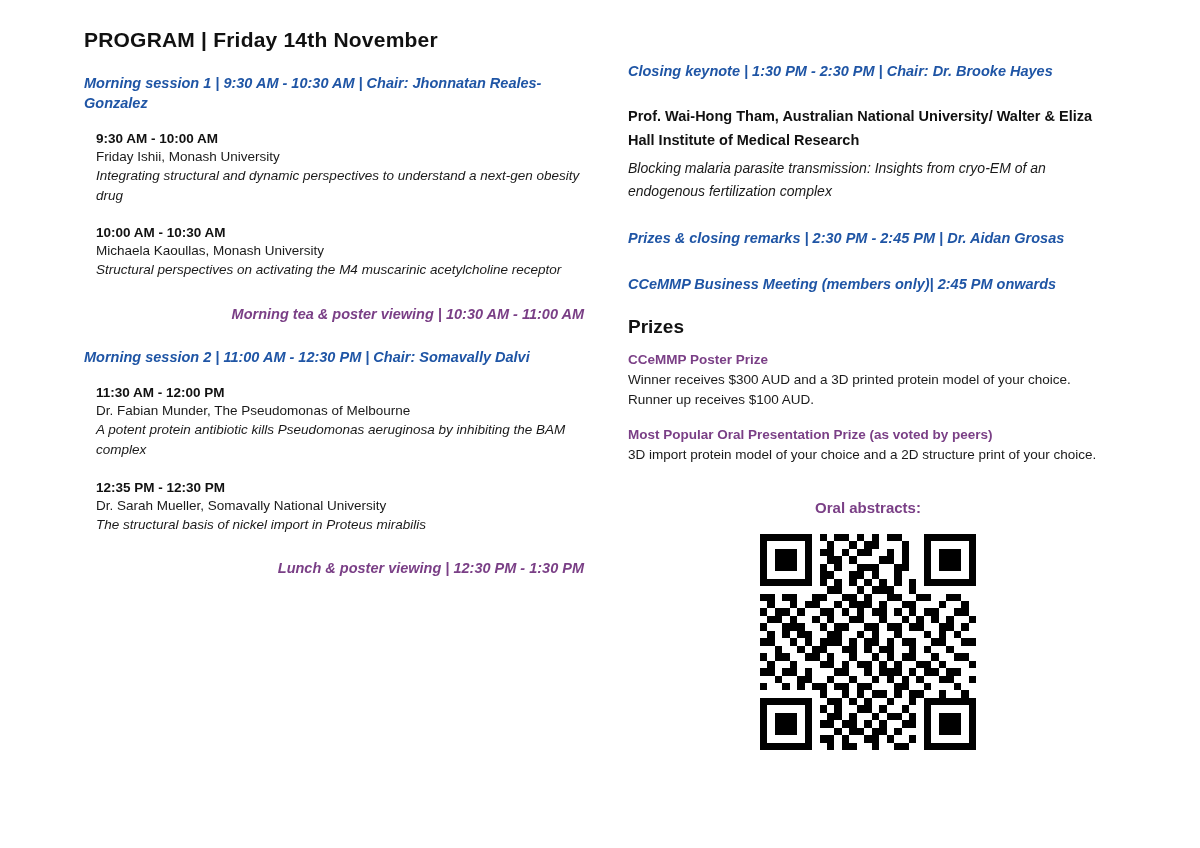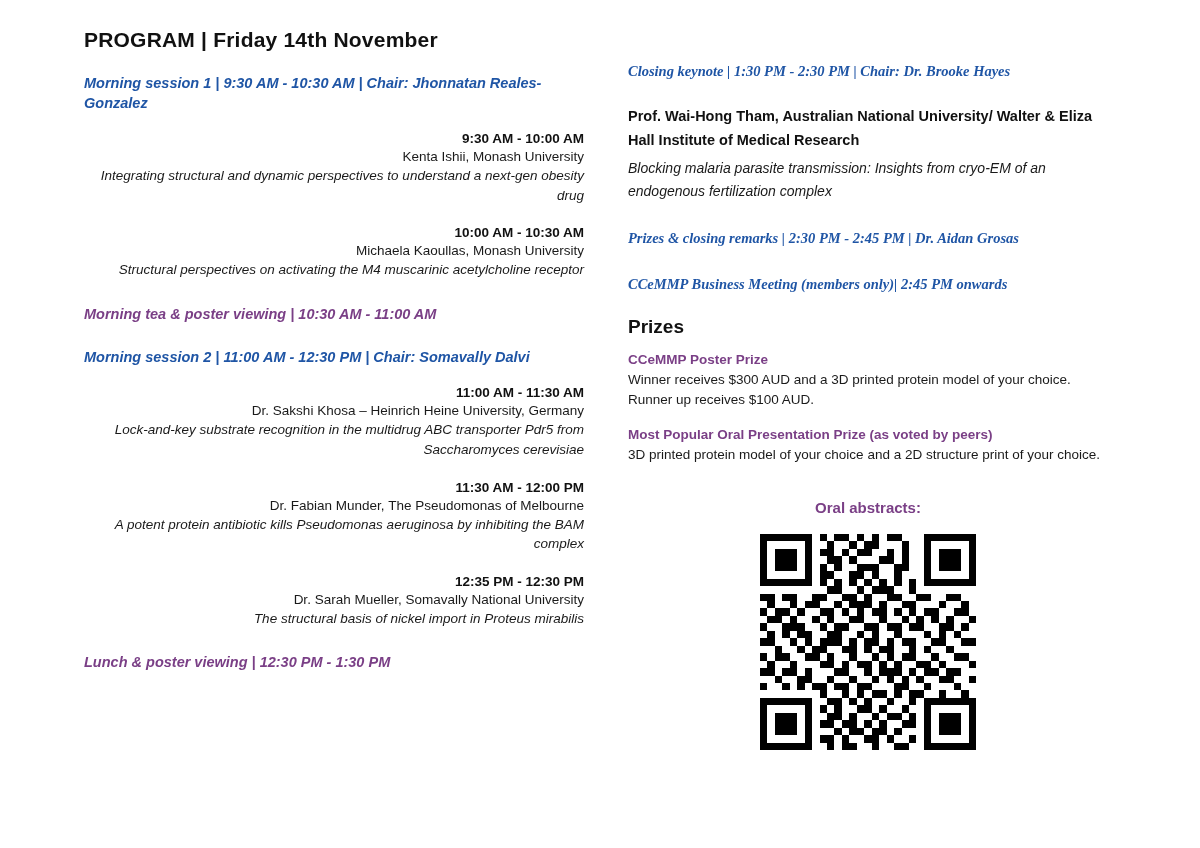--- a/index.html
+++ b/index.html
@@ -45,26 +45,25 @@
     font-style: italic;
     font-size: 14.5px;
     line-height: 1.35;
     margin: 0 0 18px 0;
   }
   .break-head {
     color: #7a3f86;
     font-weight: bold;
     font-style: italic;
     font-size: 14.5px;
-    text-align: left;
+    text-align: right;
     margin: 26px 0 26px 0;
   }
   .talk {
     margin: 0 0 20px 12px;
-    text-align: right;
   }
   .talk .time {
     font-size: 13.5px;
     font-weight: bold;
     color: #111111;
     margin-bottom: 3px;
   }
   .talk .speaker {
     font-size: 13.5px;
     color: #1a1a1a;
@@ -76,21 +75,20 @@
     color: #1a1a1a;
     line-height: 1.45;
   }
   .rhead {
     color: #1f55a5;
     font-weight: bold;
     font-style: italic;
     font-size: 14.5px;
     line-height: 1.35;
     margin: 0 0 22px 0;
-    font-family: Liberation Serif, serif;
   }
   .keynote-name {
     font-size: 14.5px;
     font-weight: bold;
     color: #111111;
     line-height: 1.7;
     margin-bottom: 4px;
   }
   .keynote-title {
     font-size: 14px;
@@ -145,39 +143,34 @@
 
 <div class="page">
 
   <div class="col-left">
     <h1 class="title">PROGRAM | Friday 14th November</h1>
 
     <div class="session-head">Morning session 1  | 9:30 AM - 10:30 AM | Chair: Jhonnatan Reales-Gonzalez</div>
 
     <div class="talk">
       <div class="time">9:30 AM - 10:00 AM</div>
-      <div class="speaker">Kenta Ishii, Monash University</div>
+      <div class="speaker">Friday Ishii, Monash University</div>
       <div class="talk-title">Integrating structural and dynamic perspectives to understand a next-gen obesity drug</div>
     </div>
 
     <div class="talk">
       <div class="time">10:00 AM - 10:30 AM</div>
       <div class="speaker">Michaela Kaoullas, Monash University</div>
       <div class="talk-title">Structural perspectives on activating the M4 muscarinic acetylcholine receptor</div>
     </div>
 
     <div class="break-head">Morning tea &amp; poster viewing | 10:30 AM - 11:00 AM</div>
 
     <div class="session-head">Morning session 2  | 11:00 AM - 12:30 PM | Chair: Somavally Dalvi</div>
 
-    <div class="talk">
-      <div class="time">11:00 AM - 11:30 AM</div>
-      <div class="speaker">Dr. Sakshi Khosa – Heinrich Heine University, Germany</div>
-      <div class="talk-title">Lock-and-key substrate recognition in the multidrug ABC transporter Pdr5 from Saccharomyces cerevisiae</div>
-    </div>
 
     <div class="talk">
       <div class="time">11:30 AM - 12:00 PM</div>
       <div class="speaker">Dr. Fabian Munder, The Pseudomonas of Melbourne</div>
       <div class="talk-title">A potent protein antibiotic kills Pseudomonas aeruginosa by inhibiting the BAM complex</div>
     </div>
 
     <div class="talk">
       <div class="time">12:35 PM - 12:30 PM</div>
       <div class="speaker">Dr. Sarah Mueller, Somavally National University</div>
@@ -199,21 +192,21 @@
 
     <h2 class="prizes">Prizes</h2>
 
     <div class="prize-block">
       <div class="prize-name">CCeMMP Poster Prize</div>
       <div class="prize-desc">Winner receives $300 AUD and a 3D printed protein model of your choice. Runner up receives $100 AUD.</div>
     </div>
 
     <div class="prize-block">
       <div class="prize-name">Most Popular Oral Presentation Prize (as voted by peers)</div>
-      <div class="prize-desc">3D printed protein model of your choice and a 2D structure print of your choice.</div>
+      <div class="prize-desc">3D import protein model of your choice and a 2D structure print of your choice.</div>
     </div>
 
     <div class="abstracts-label">Oral abstracts:</div>
 
     <div class="qr-wrap">
       <svg class="qr" viewBox="0 0 29 29" shape-rendering="crispEdges">
         <rect width="29" height="29" fill="#ffffff"></rect>
         <g fill="#000000">
           <rect x="0" y="0" width="7" height="1"></rect>
             <rect x="8" y="0" width="1" height="1"></rect>

